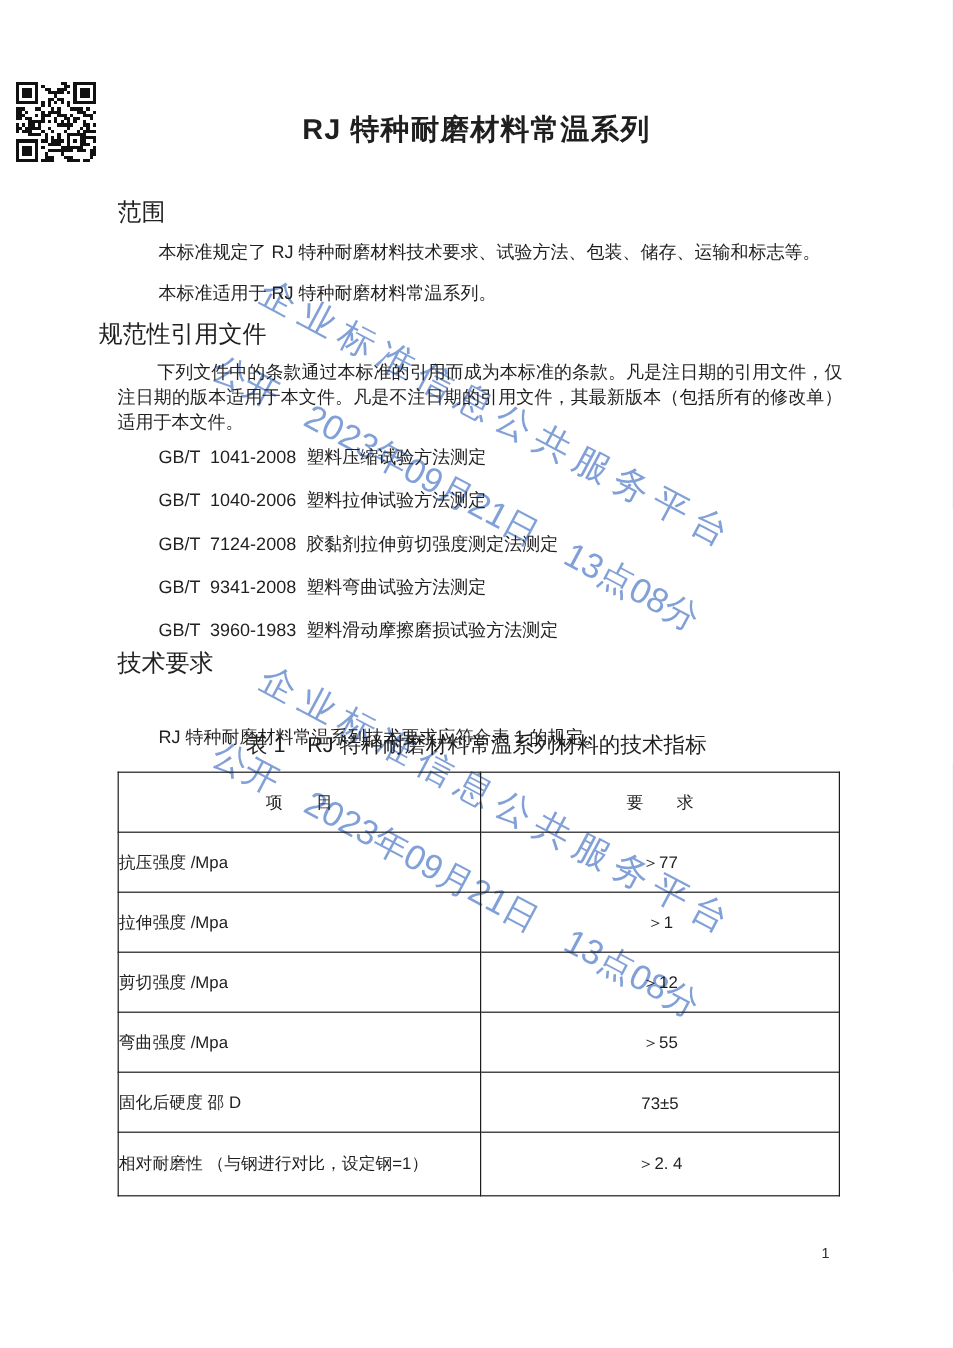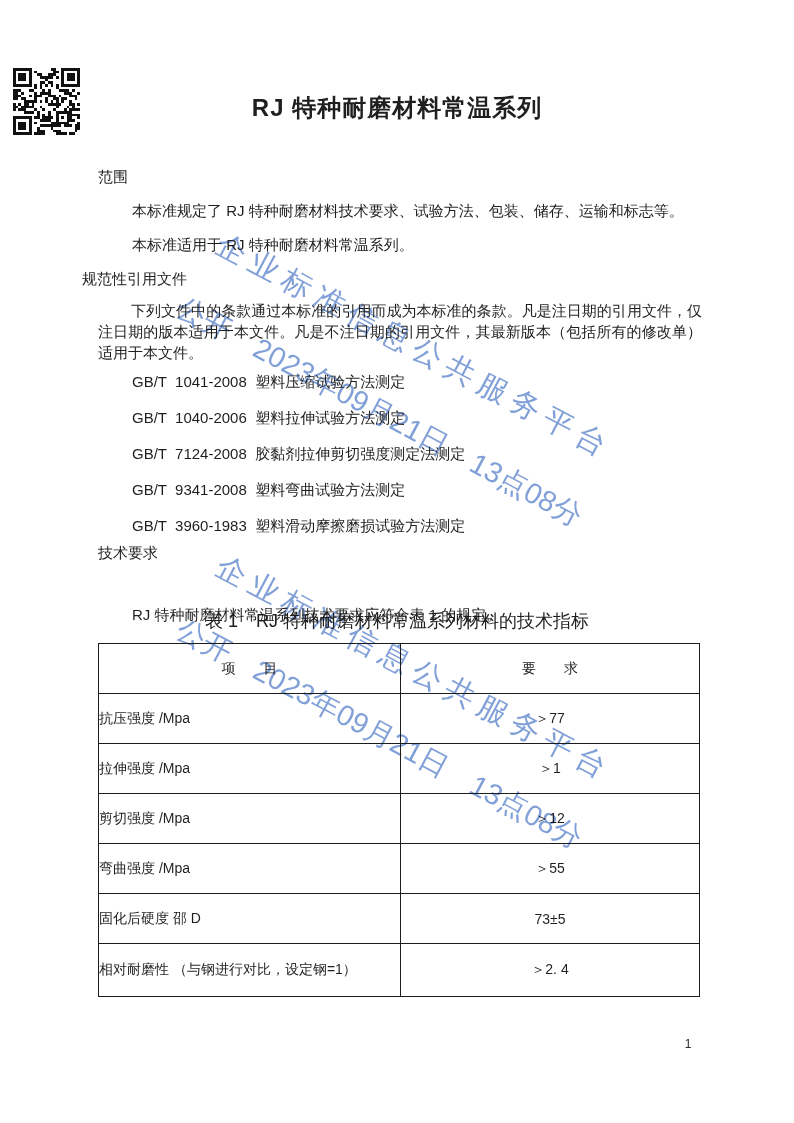--- a/index.html
+++ b/index.html
@@ -22,21 +22,21 @@
 
   
   .qr { left:13px; top:68px; width:67px; height:67px; }
   .qr svg { width:67px; height:67px; display:block; }
 
   .doc-title {
     left:0; top:92px; width:794px; text-align:center;
     font-size:24px; font-weight:bold; letter-spacing:1px;
   }
 
-  .heading  { font-size:15px; line-height:20px; }
+  .heading  { font-size:20px; line-height:20px; }
   .para     { font-size:15px; line-height:19px; }
   .intro    { font-size:15px; line-height:21px; width:604px; text-align:justify; text-indent:33px; }
   .ref-item { font-size:15px; line-height:19px; white-space:pre; }
 
   .table-caption { left:0; top:609px; width:794px; text-align:center; font-size:18px; }
 
   table.spec {
     position:absolute; left:98px; top:643px; width:601px;
     border-collapse:collapse; table-layout:fixed;
     font-size:14px; color:#1f1f1f;

